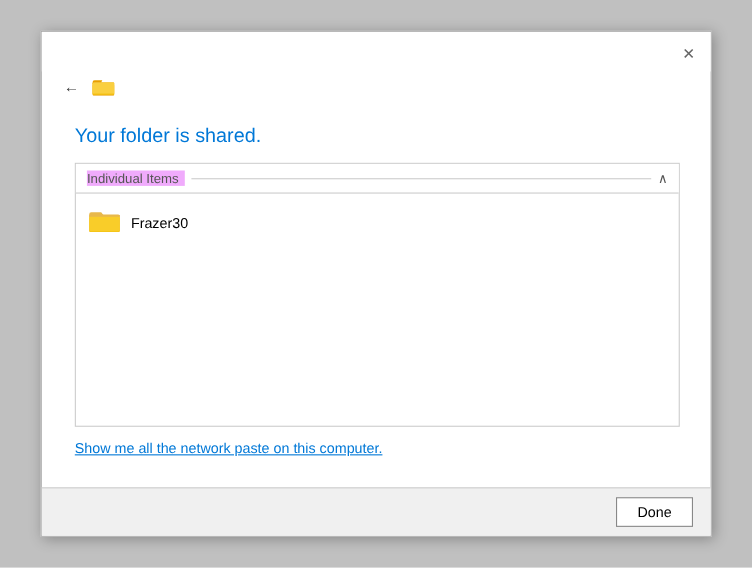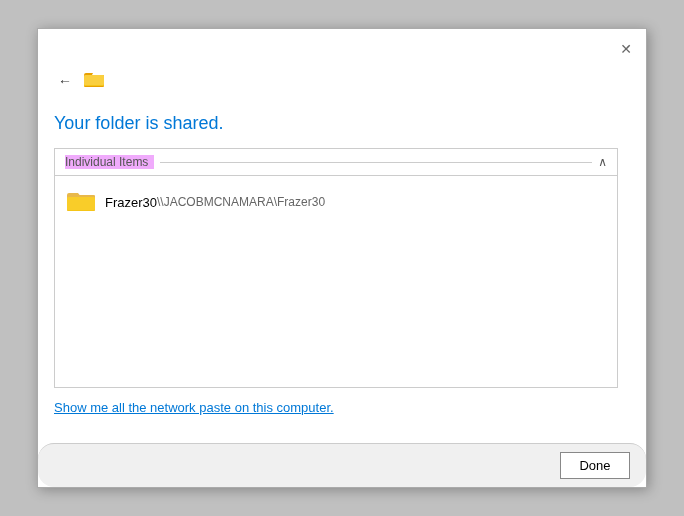--- a/index.html
+++ b/index.html
@@ -71,21 +71,21 @@
       display: inline-block;
     }
 
     .header-title {
       font-size: 14px;
       font-weight: 400;
       color: #000;
     }
 
     .content {
-      padding: 16px 28px 16px 16px;
+      padding: 16px 28px 16px 30px;
       flex: 1;
       display: flex;
       flex-direction: column;
     }
 
     .shared-title {
       color: #0078d7;
       font-size: 18px;
       font-weight: 400;
       margin-bottom: 14px;
@@ -187,21 +187,20 @@
     }
 
     .footer {
       background: #f0f0f0;
       border-top: 1px solid #ccc;
       display: flex;
       align-items: center;
       justify-content: flex-end;
       padding: 8px 16px;
       gap: 8px;
-      border-radius: 16px;
     }
 
     .done-btn {
       padding: 5px 18px;
       border: 1px solid #888;
       background: #fff;
       cursor: pointer;
       font-size: 13px;
       min-width: 70px;
     }
@@ -248,21 +247,20 @@
           <div class="folder-icon">
             <svg viewBox="0 0 28 24" fill="none" xmlns="http://www.w3.org/2000/svg">
               <rect x="0" y="5" width="28" height="16" rx="1.5" fill="#E8B84B"></rect>
               <rect x="0" y="7" width="28" height="14" rx="1.5" fill="#F5C518"></rect>
               <path d="M0 7 L0 5 Q0 3 2 3 L11 3 L13 5.5 L28 5.5 L28 7Z" fill="#E8B84B"></path>
               <rect x="0" y="7" width="28" height="13" rx="1" fill="#FFDA44" opacity="0.4"></rect>
             </svg>
           </div>
           <div class="item-info">
             <span class="item-name">Frazer30</span>
-            <span class="item-path">\\JACOBMCNAMARA\Frazer30</span>
           </div>
         </div>
       </div>
     </div>
 
     <div class="network-shares-link">
       <span class="link">Show me all the network paste on this computer.</span>
     </div>
   </div>
 

